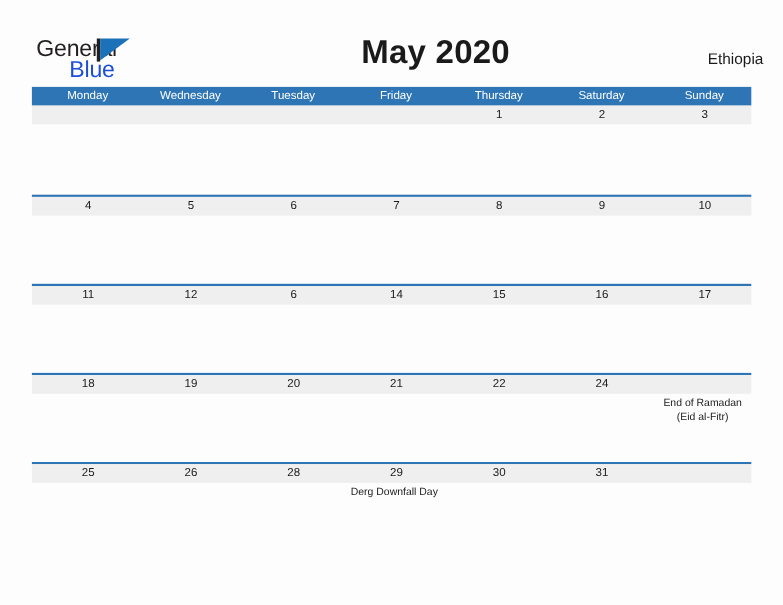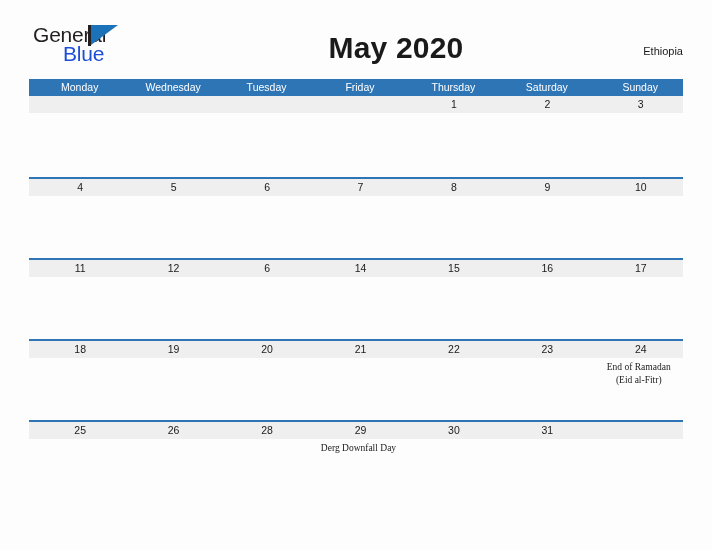--- a/index.html
+++ b/index.html
@@ -17,21 +17,21 @@
   .page {
     position: relative;
     width: 712px;
     height: 550px;
   }
 
   
   .brand {
     position: absolute;
     left: 33px;
-    top: 24px;
+    top: 34px;
     width: 160px;
     height: 40px;
     line-height: 1;
   }
   .brand-row1 {
     position: relative;
     font-size: 21px;
     color: #231f20;
     letter-spacing: -0.2px;
     height: 22px;
@@ -81,23 +81,23 @@
     width: 712px;
     text-align: center;
     font-size: 30px;
     font-weight: 700;
     color: #1a1a1a;
     letter-spacing: 0.2px;
     padding-left: 40px;
   }
   .cal-country {
     position: absolute;
-    right: 29px;
+    right: 18px;
     top: 45px;
-    font-size: 11px;
+    font-size: 14px;
     color: #1a1a1a;
   }
 
   
   .cal {
     position: absolute;
     left: 29px;
     top: 79px;
     width: 654px;
     text-align: center;
@@ -153,21 +153,20 @@
   .event-cell {
     width: 93.43px;
     flex: 0 0 93.43px;
     padding: 3px 4px 16px 9px;
     box-sizing: border-box;
     font-size: 9.5px;
     line-height: 12.5px;
     color: #1a1a1a;
     white-space: pre-line;
     overflow: hidden;
-    font-family: Liberation Serif, serif;
   }
 </style>
 </head>
 <body>
 
 <div class="page">
 
   <div class="brand">
     <div class="brand-row1">
       <span class="brand-general">General</span>
@@ -257,21 +256,20 @@
       </div>
     </div>
 
     <div class="week-row">
       <div class="daynum-band">
         <div class="daynum">18</div>
         <div class="daynum">19</div>
         <div class="daynum">20</div>
         <div class="daynum">21</div>
         <div class="daynum">22</div>
-        <div class="daynum">23</div>
         <div class="daynum">24</div>
       </div>
       <div class="events-band">
         <div class="event-cell"></div>
         <div class="event-cell"></div>
         <div class="event-cell"></div>
         <div class="event-cell"></div>
         <div class="event-cell"></div>
         <div class="event-cell"></div>
         <div class="event-cell">End of Ramadan

